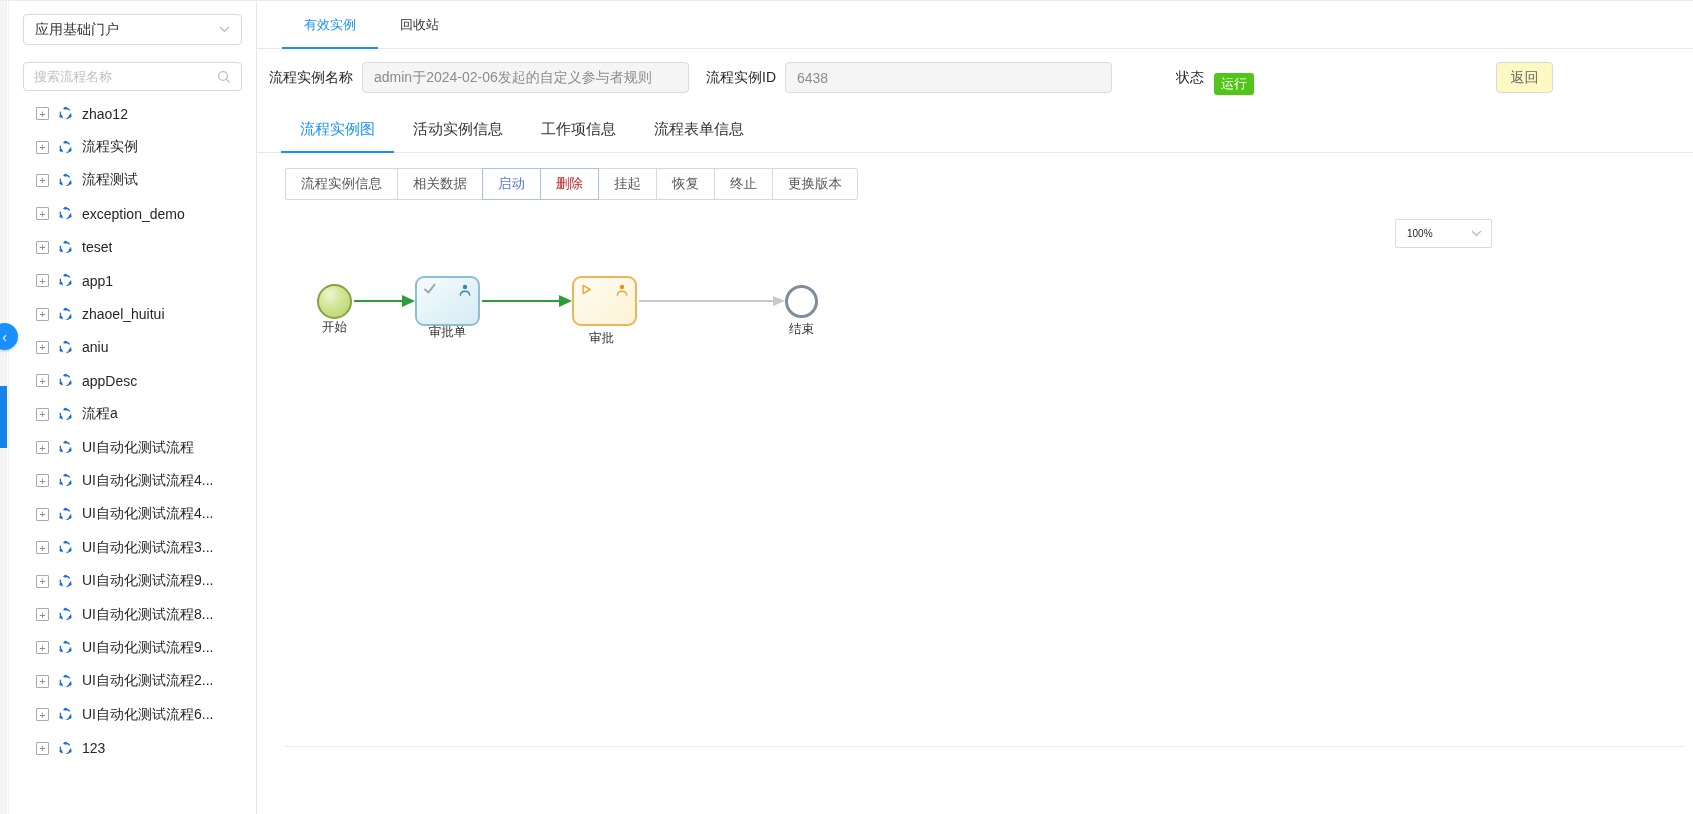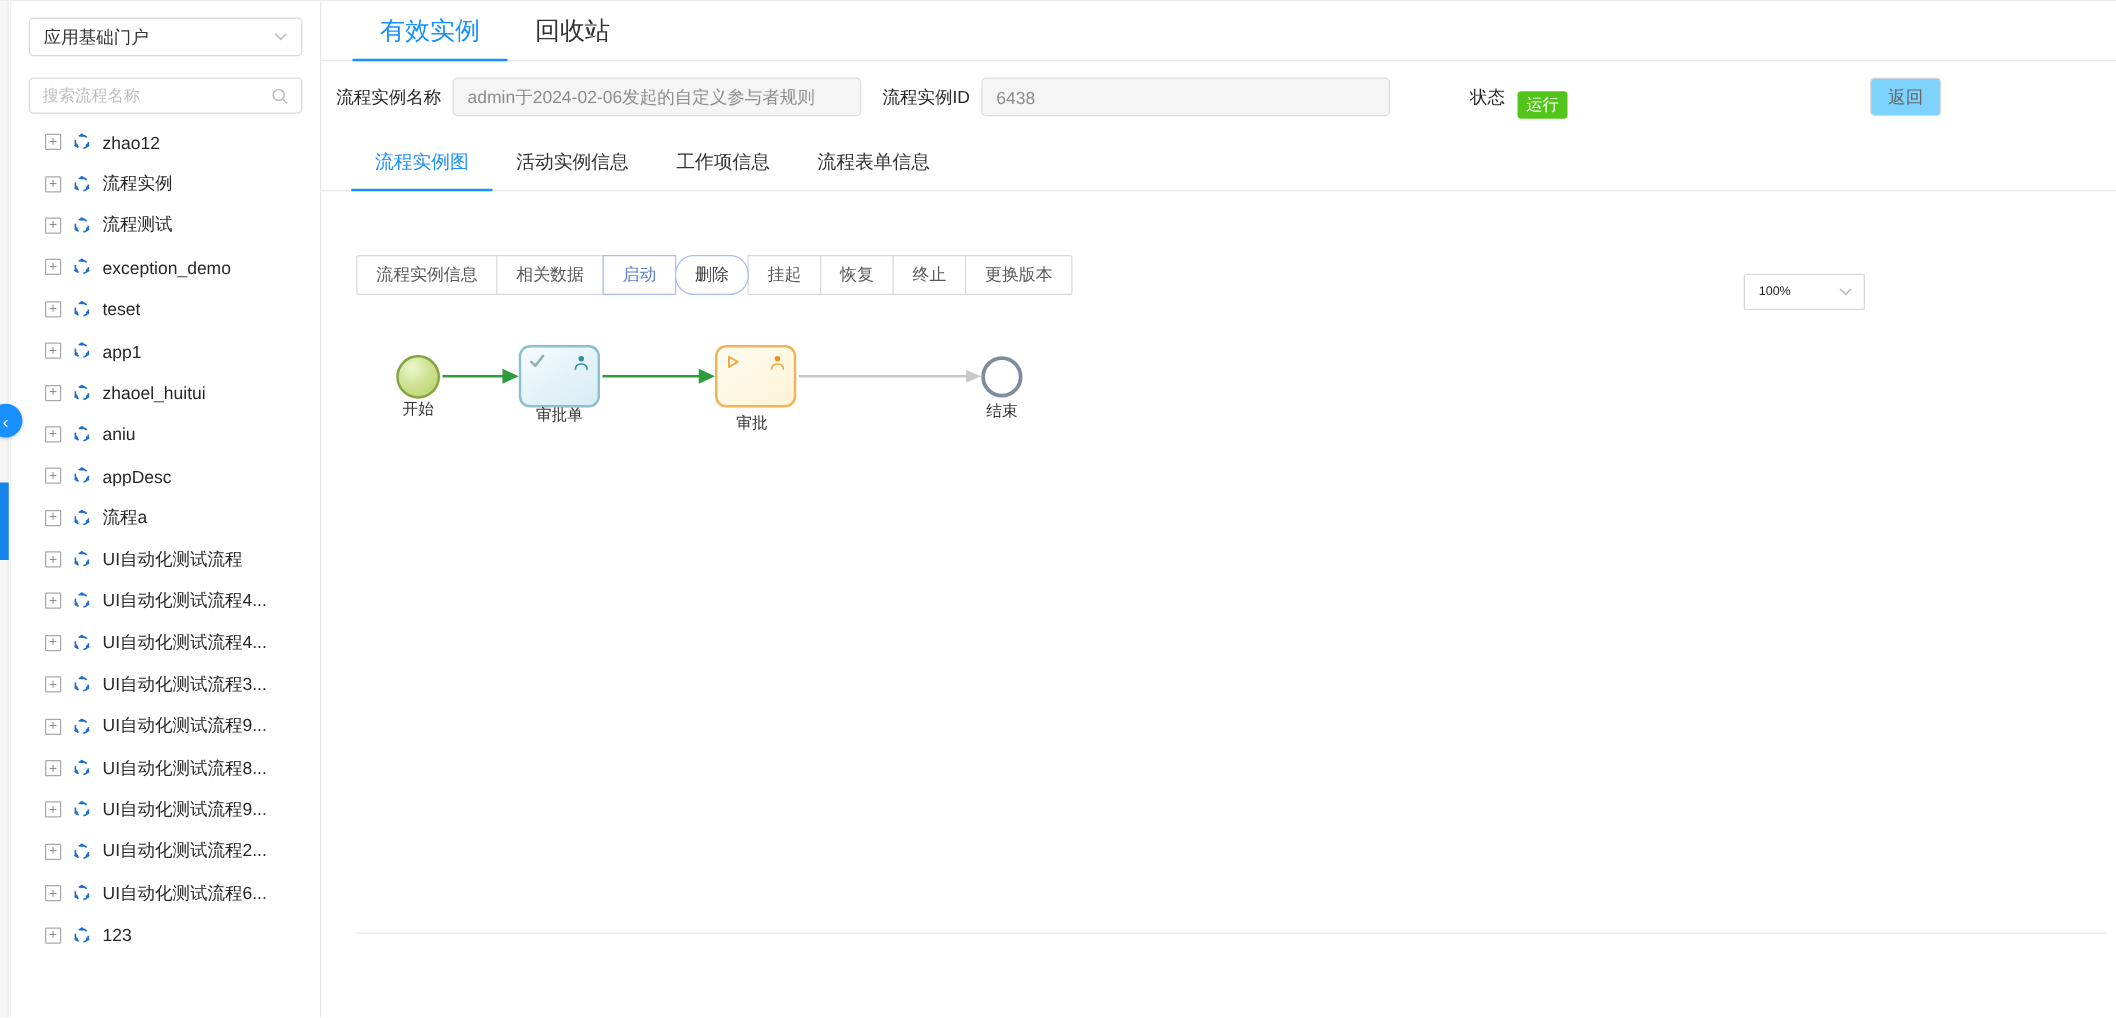--- a/index.html
+++ b/index.html
@@ -32,48 +32,48 @@
   .tree li { display:flex; align-items:center; height:33.4px; padding-left:27px; cursor:pointer; white-space:nowrap; }
   .expand { width:13px; height:13px; border:1px solid #a9a9a9; border-radius:1px; color:#8c8c8c;
     font-size:11px; line-height:10px; display:flex; align-items:center; justify-content:center; flex:none; }
   .proc-icon { margin:0 9px 0 9px; display:flex; flex:none; }
   .tree .t-label { font-size:14px; color:#262626; overflow:hidden; max-width:165px; }
 
   
   .main { position:absolute; left:257px; top:0; right:0; bottom:0; background:#fff; }
 
   .top-tabs { height:48px; border-bottom:1px solid #e8e8e8; display:flex; align-items:stretch; padding-left:25px; }
-  .top-tab { padding:0 22px; display:flex; align-items:center; font-size:20px; color:#333; position:relative; cursor:pointer; }
+  .top-tab { padding:0 22px; display:flex; align-items:center; font-size:13px; color:#333; position:relative; cursor:pointer; }
   .top-tab.active { color:#1890ff; }
   .top-tab.active::after { content:""; position:absolute; left:0; right:0; bottom:-1px; height:2px; background:#1890ff; }
 
   .header-row { height:57px; display:flex; align-items:center; padding-left:12px; }
   .f-label { font-size:14px; color:#262626; flex:none; }
   .f-input { width:327px; height:31px; background:#f5f5f5; border:1px solid #dcdcdc; border-radius:4px;
     color:#8c8c8c; padding:0 11px; font-size:14px; margin-left:9px; outline:none; flex:none; }
   .lbl2 { margin-left:17px; }
   .lbl3 { margin-left:64px; }
   .status-badge { margin-left:10px; background:#52c41a; color:#fff; font-size:13px; padding:2px 7px; border-radius:3px;margin-top:12px; }
-  .back-btn { margin-left:auto; margin-right:140px; width:57px; height:31px; background:#7dd3fc;
+  .back-btn { margin-left:auto; margin-right:140px; width:57px; height:31px; background:#fef9c3;
     border:1px solid #d9d9d9; border-radius:4px; color:#666; font-size:14px; cursor:pointer;
     display:flex; align-items:center; justify-content:center; }
 
   .detail-tabs { height:47px; border-bottom:1px solid #e8e8e8; display:flex; align-items:stretch; padding-left:24px; }
   .d-tab { padding:0 19px; display:flex; align-items:center; font-size:15px; color:#333; position:relative; cursor:pointer; }
   .d-tab.active { color:#1890ff; }
   .d-tab.active::after { content:""; position:absolute; left:0; right:0; bottom:-1px; height:2px; background:#1890ff; }
 
   .toolbar { margin:15px 0 0 28px; display:flex; }
   .tbtn { height:32px; padding:0 15px; background:#fff; border:1px solid #d9d9d9; font-size:13.5px;
     color:#595959; margin-left:-1px; cursor:pointer; position:relative;
-    font-family:"Liberation Sans","DejaVu Sans",sans-serif;margin-top:36px; }
+    font-family:"Liberation Sans","DejaVu Sans",sans-serif; }
   .tbtn:first-child { margin-left:0; border-radius:2px 0 0 2px; }
   .tbtn:last-child { border-radius:0 2px 2px 0; }
   .tbtn.blue-text { color:#5b7bd5; border-color:#a9bfe9; z-index:2; }
-  .tbtn.blue-border { border-color:#a9bfe9; color:#404040; z-index:2;border-radius:15px; }
+  .tbtn.blue-border { border-color:#a9bfe9; color:#b91c1c; z-index:2; }
 
   
   .diagram { position:absolute; left:0; top:198px; right:0; bottom:0; }
   .zoom-select { position:absolute; left:1138px; top:20px; width:97px; height:29px; border:1px solid #d9d9d9;
     border-radius:2px; background:#fff; display:flex; align-items:center; justify-content:space-between;
     padding:0 9px 0 11px; cursor:pointer; font-size:10px; color:#262626; }
   .node-label { position:absolute; text-align:center; font-size:12.5px; color:#333; }
   .start-node { position:absolute; left:60px; top:85px; width:35px; height:35px; border-radius:50%;
     border:2px solid #85a33e; background:radial-gradient(circle at 35% 28%, #eef6cd 0%, #cfe393 45%, #b3d168 100%); }
   .task-node { position:absolute; width:65px; height:50px; border-radius:9px; }

